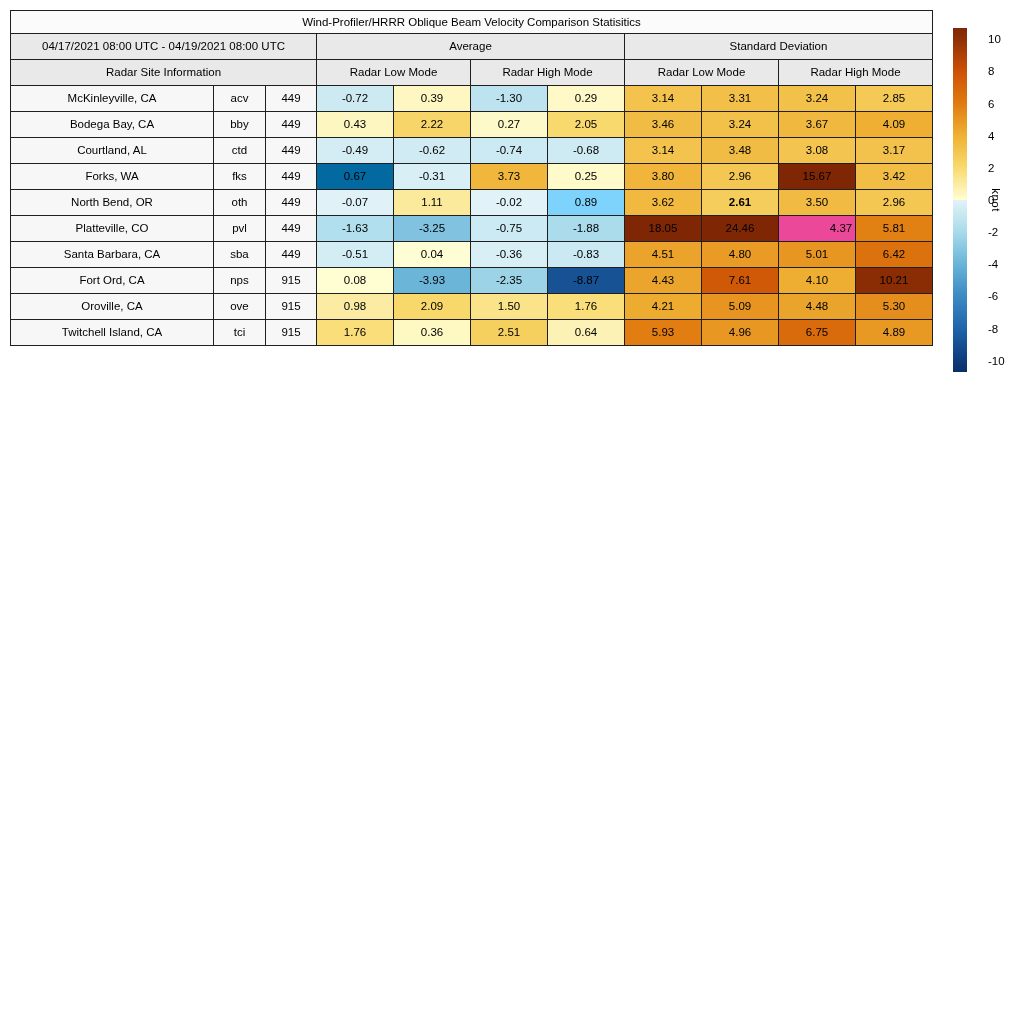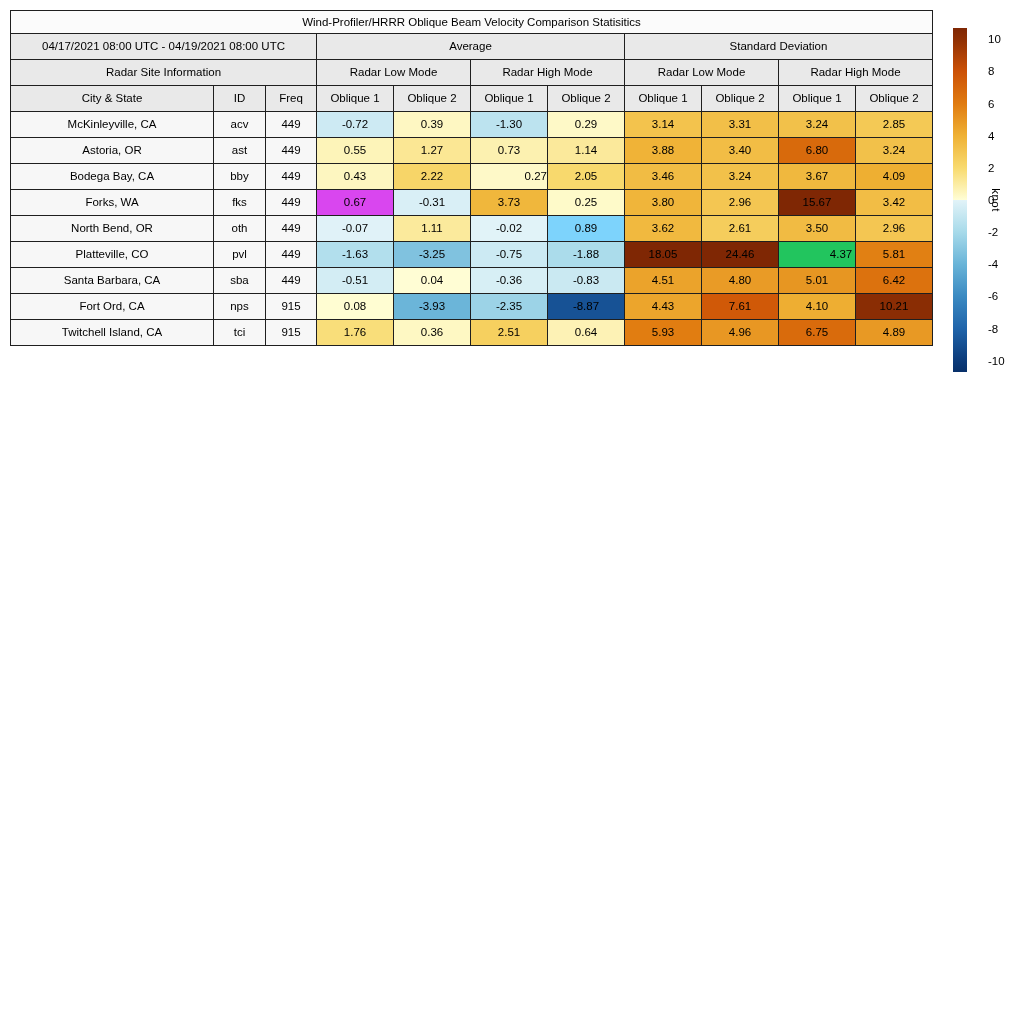--- a/index.html
+++ b/index.html
@@ -49,111 +49,98 @@
         <th colspan="4">Average</th>
         <th colspan="4">Standard Deviation</th>
       </tr>
       <tr>
         <th colspan="3">Radar Site Information</th>
         <th colspan="2">Radar Low Mode</th>
         <th colspan="2">Radar High Mode</th>
         <th colspan="2">Radar Low Mode</th>
         <th colspan="2">Radar High Mode</th>
       </tr>
-      <tr>
-        <th>City &amp; State</th>
-        <th>ID</th>
-        <th>Freq</th>
-        <th>Oblique 1</th>
-        <th>Oblique 2</th>
-        <th>Oblique 1</th>
-        <th>Oblique 2</th>
-        <th>Oblique 1</th>
-        <th>Oblique 2</th>
-        <th>Oblique 1</th>
-        <th>Oblique 2</th>
-      </tr>
     </thead>
     <tbody>
         <tr>
           <td class="site">McKinleyville, CA</td>
           <td class="site">acv</td>
           <td class="site">449</td>
           <td class="val" style="background: rgb(205, 234, 243);">-0.72</td>
           <td class="val" style="background: rgb(254, 247, 194);">0.39</td>
           <td class="val" style="background: rgb(188, 227, 239);">-1.30</td>
           <td class="val" style="background: rgb(254, 249, 199);">0.29</td>
           <td class="val" style="background: rgb(243, 195, 77);">3.14</td>
           <td class="val" style="background: rgb(242, 191, 72);">3.31</td>
           <td class="val" style="background: rgb(242, 193, 74);">3.24</td>
           <td class="val" style="background: rgb(244, 201, 85);">2.85</td>
         </tr>
         <tr>
-          <td class="site">Astoria, OR</td>
-          <td class="site">ast</td>
-          <td class="site">449</td>
-          <td class="val" style="background: rgb(253, 244, 185);">0.55</td>
-          <td class="val" style="background: rgb(251, 231, 148);">1.27</td>
-          <td class="val" style="background: rgb(252, 241, 176);">0.73</td>
-          <td class="val" style="background: rgb(251, 233, 155);">1.14</td>
-          <td class="val" style="background: rgb(240, 179, 55);">3.88</td>
-          <td class="val" style="background: rgb(242, 189, 69);">3.40</td>
-          <td class="val" style="background: rgb(216, 106, 12);">6.80</td>
-          <td class="val" style="background: rgb(242, 193, 74);">3.24</td>
-        </tr>
-        <tr>
           <td class="site">Bodega Bay, CA</td>
           <td class="site">bby</td>
           <td class="site">449</td>
           <td class="val" style="background: rgb(253, 246, 192);">0.43</td>
           <td class="val" style="background: rgb(247, 213, 104);">2.22</td>
-          <td class="val" style="background: rgb(254, 249, 200); text-align: right;">0.27</td>
+          <td class="val" style="background: rgb(254, 249, 200);">0.27</td>
           <td class="val" style="background: rgb(248, 217, 109);">2.05</td>
           <td class="val" style="background: rgb(241, 188, 68);">3.46</td>
           <td class="val" style="background: rgb(242, 193, 74);">3.24</td>
           <td class="val" style="background: rgb(240, 184, 62);">3.67</td>
           <td class="val" style="background: rgb(238, 175, 50);">4.09</td>
         </tr>
         <tr>
+          <td class="site">Courtland, AL</td>
+          <td class="site">ctd</td>
+          <td class="site">449</td>
+          <td class="val" style="background: rgb(212, 237, 245);">-0.49</td>
+          <td class="val" style="background: rgb(208, 235, 244);">-0.62</td>
+          <td class="val" style="background: rgb(204, 234, 243);">-0.74</td>
+          <td class="val" style="background: rgb(206, 235, 243);">-0.68</td>
+          <td class="val" style="background: rgb(243, 195, 77);">3.14</td>
+          <td class="val" style="background: rgb(241, 188, 67);">3.48</td>
+          <td class="val" style="background: rgb(243, 196, 79);">3.08</td>
+          <td class="val" style="background: rgb(243, 194, 76);">3.17</td>
+        </tr>
+        <tr>
           <td class="site">Forks, WA</td>
           <td class="site">fks</td>
           <td class="site">449</td>
-          <td class="val" style="background: #d946ef;">0.67</td>
+          <td class="val" style="background: #0369a1;">0.67</td>
           <td class="val" style="background: rgb(217, 239, 246);">-0.31</td>
           <td class="val" style="background: rgb(240, 183, 60);">3.73</td>
           <td class="val" style="background: rgb(254, 250, 201);">0.25</td>
           <td class="val" style="background: rgb(240, 181, 58);">3.80</td>
           <td class="val" style="background: rgb(244, 198, 82);">2.96</td>
           <td class="val" style="background: rgb(127, 39, 4);">15.67</td>
           <td class="val" style="background: rgb(242, 189, 69);">3.42</td>
         </tr>
         <tr>
           <td class="site">North Bend, OR</td>
           <td class="site">oth</td>
           <td class="site">449</td>
           <td class="val" style="background: rgb(224, 242, 248);">-0.07</td>
           <td class="val" style="background: rgb(251, 234, 156);">1.11</td>
           <td class="val" style="background: rgb(225, 243, 248);">-0.02</td>
           <td class="val" style="background: #7dd3fc; margin-left: 46px;">0.89</td>
           <td class="val" style="background: rgb(241, 185, 63);">3.62</td>
-          <td class="val" style="background: rgb(245, 205, 92);">2.61</td>
+          <td class="val" style="background: rgb(245, 205, 92); font-weight: bold;">2.61</td>
           <td class="val" style="background: rgb(241, 187, 67);">3.50</td>
           <td class="val" style="background: rgb(244, 198, 82);">2.96</td>
         </tr>
         <tr>
           <td class="site">Platteville, CO</td>
           <td class="site">pvl</td>
           <td class="site">449</td>
           <td class="val" style="background: rgb(178, 223, 237);">-1.63</td>
           <td class="val" style="background: rgb(128, 194, 223);">-3.25</td>
           <td class="val" style="background: rgb(204, 234, 243);">-0.75</td>
           <td class="val" style="background: rgb(171, 220, 235);">-1.88</td>
           <td class="val" style="background: rgb(127, 39, 4);">18.05</td>
           <td class="val" style="background: rgb(127, 39, 4);">24.46</td>
-          <td class="val" style="background: #22c55e; padding-left: 48px;">4.37</td>
+          <td class="val" style="background: #ec4899; padding-left: 48px;">4.37</td>
           <td class="val" style="background: rgb(225, 128, 19);">5.81</td>
         </tr>
         <tr>
           <td class="site">Santa Barbara, CA</td>
           <td class="site">sba</td>
           <td class="site">449</td>
           <td class="val" style="background: rgb(211, 237, 244); margin-left: 12px;">-0.51</td>
           <td class="val" style="background: rgb(255, 253, 212);">0.04</td>
           <td class="val" style="background: rgb(215, 239, 245);">-0.36</td>
           <td class="val" style="background: rgb(202, 233, 242);">-0.83</td>
@@ -167,20 +154,33 @@
           <td class="site">nps</td>
           <td class="site">915</td>
           <td class="val" style="background: rgb(255, 253, 210);">0.08</td>
           <td class="val" style="background: rgb(107, 181, 217);">-3.93</td>
           <td class="val" style="background: rgb(156, 211, 231);">-2.35</td>
           <td class="val" style="background: rgb(23, 82, 149);">-8.87</td>
           <td class="val" style="background: rgb(236, 165, 44);">4.43</td>
           <td class="val" style="background: rgb(208, 89, 8);">7.61</td>
           <td class="val" style="background: rgb(238, 174, 50);">4.10</td>
           <td class="val" style="background: rgb(138, 45, 4);">10.21</td>
+        </tr>
+        <tr>
+          <td class="site">Oroville, CA</td>
+          <td class="site">ove</td>
+          <td class="site">915</td>
+          <td class="val" style="background: rgb(252, 236, 163);">0.98</td>
+          <td class="val" style="background: rgb(248, 216, 107);">2.09</td>
+          <td class="val" style="background: rgb(250, 227, 136);">1.50</td>
+          <td class="val" style="background: rgb(249, 222, 122);">1.76</td>
+          <td class="val" style="background: rgb(237, 171, 48);">4.21</td>
+          <td class="val" style="background: rgb(231, 148, 32);">5.09</td>
+          <td class="val" style="background: rgb(235, 164, 43);">4.48</td>
+          <td class="val" style="background: rgb(229, 142, 29);">5.30</td>
         </tr>
         <tr>
           <td class="site">Twitchell Island, CA</td>
           <td class="site">tci</td>
           <td class="site">915</td>
           <td class="val" style="background: rgb(249, 222, 122);">1.76</td>
           <td class="val" style="background: rgb(254, 248, 195);">0.36</td>
           <td class="val" style="background: rgb(246, 208, 95);">2.51</td>
           <td class="val" style="background: rgb(253, 242, 181);">0.64</td>
           <td class="val" style="background: rgb(225, 125, 17);">5.93</td>

